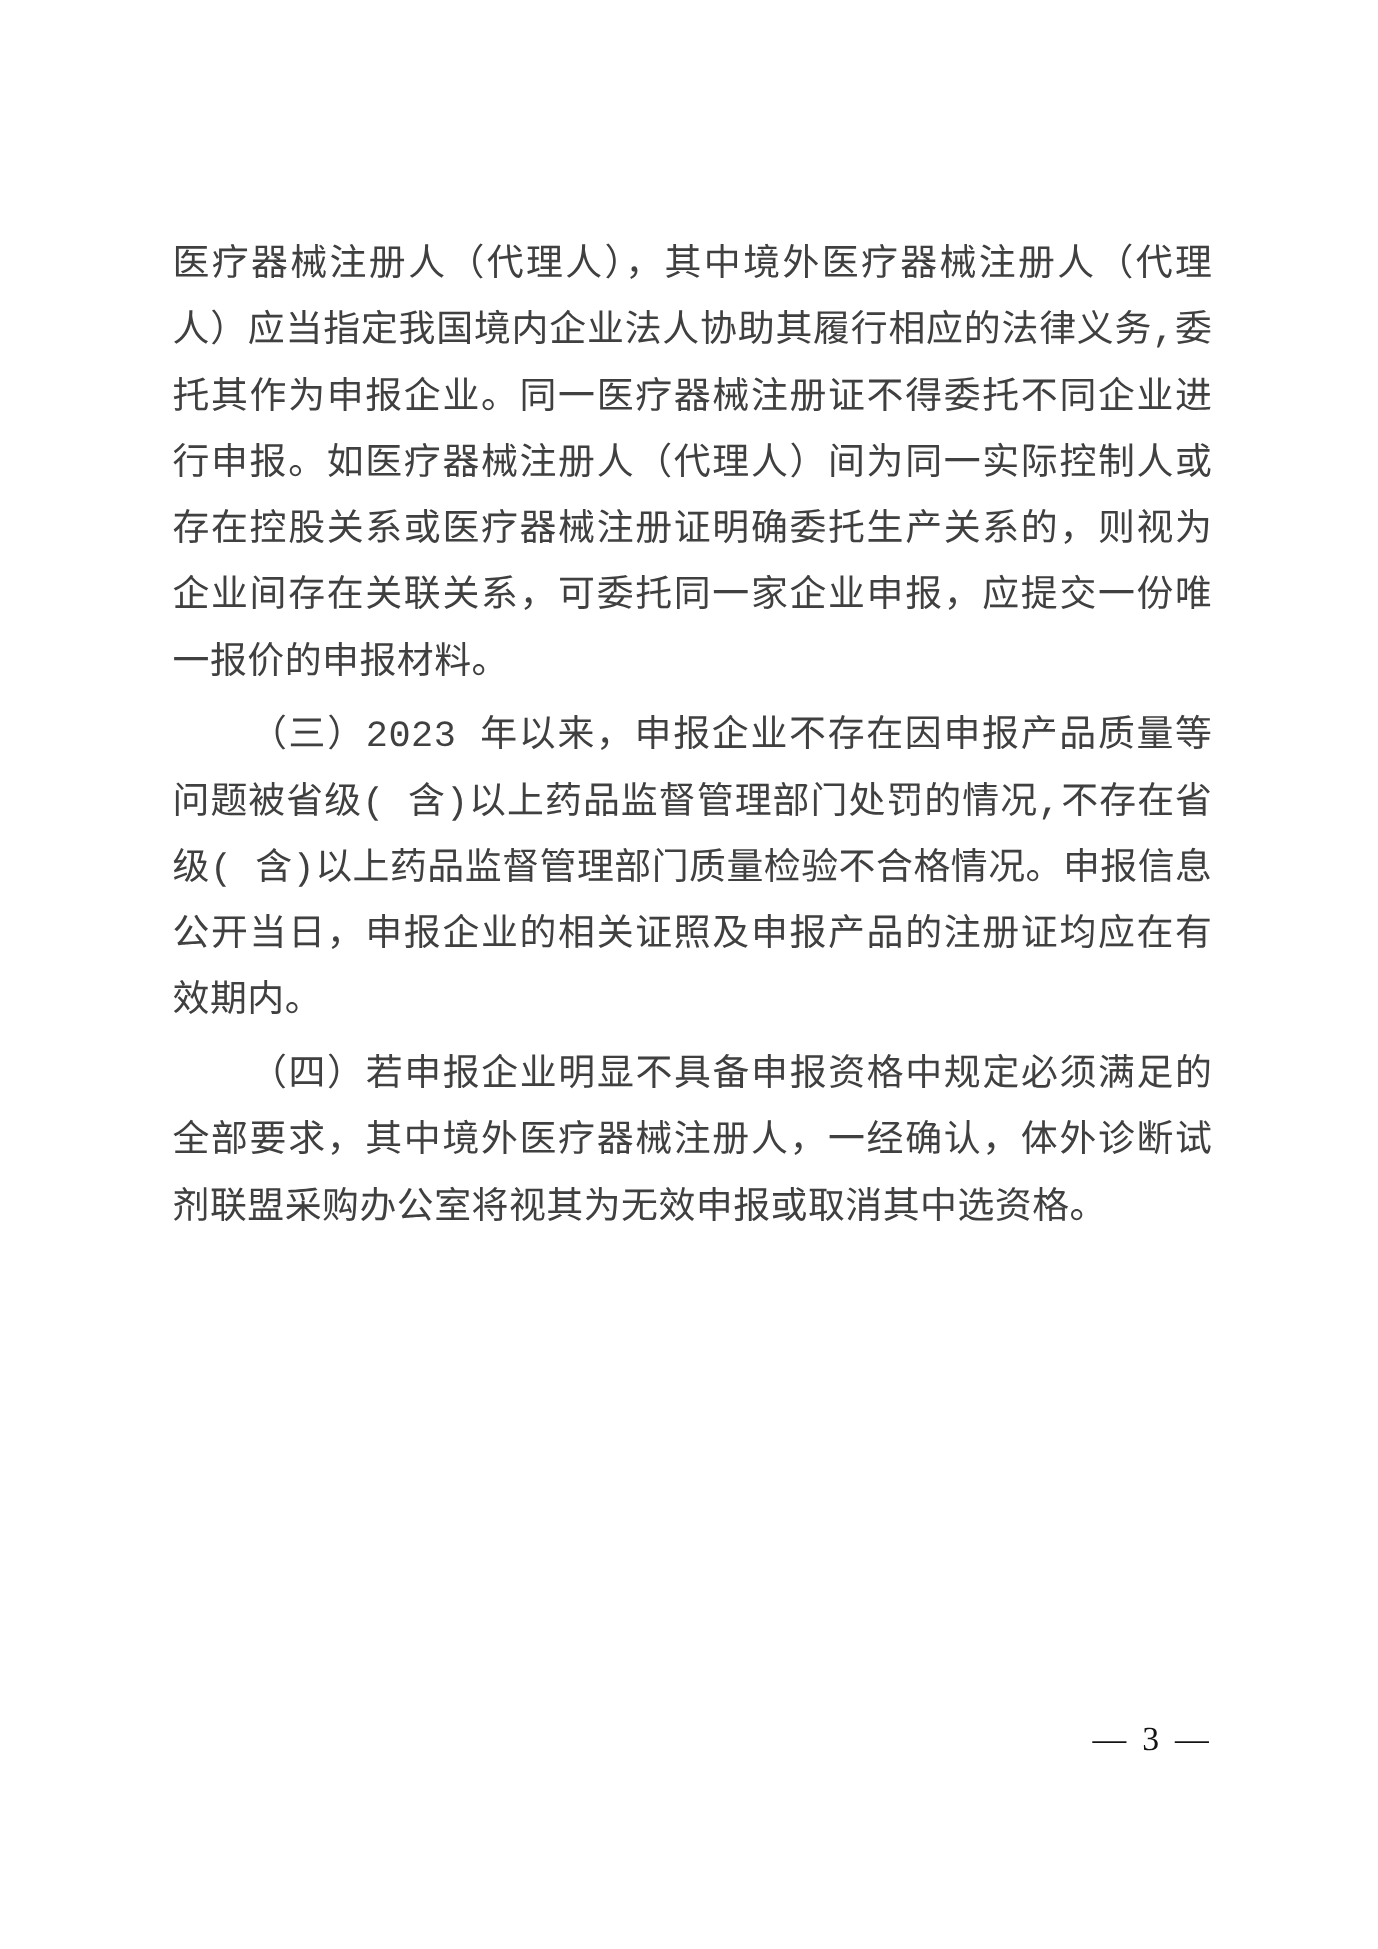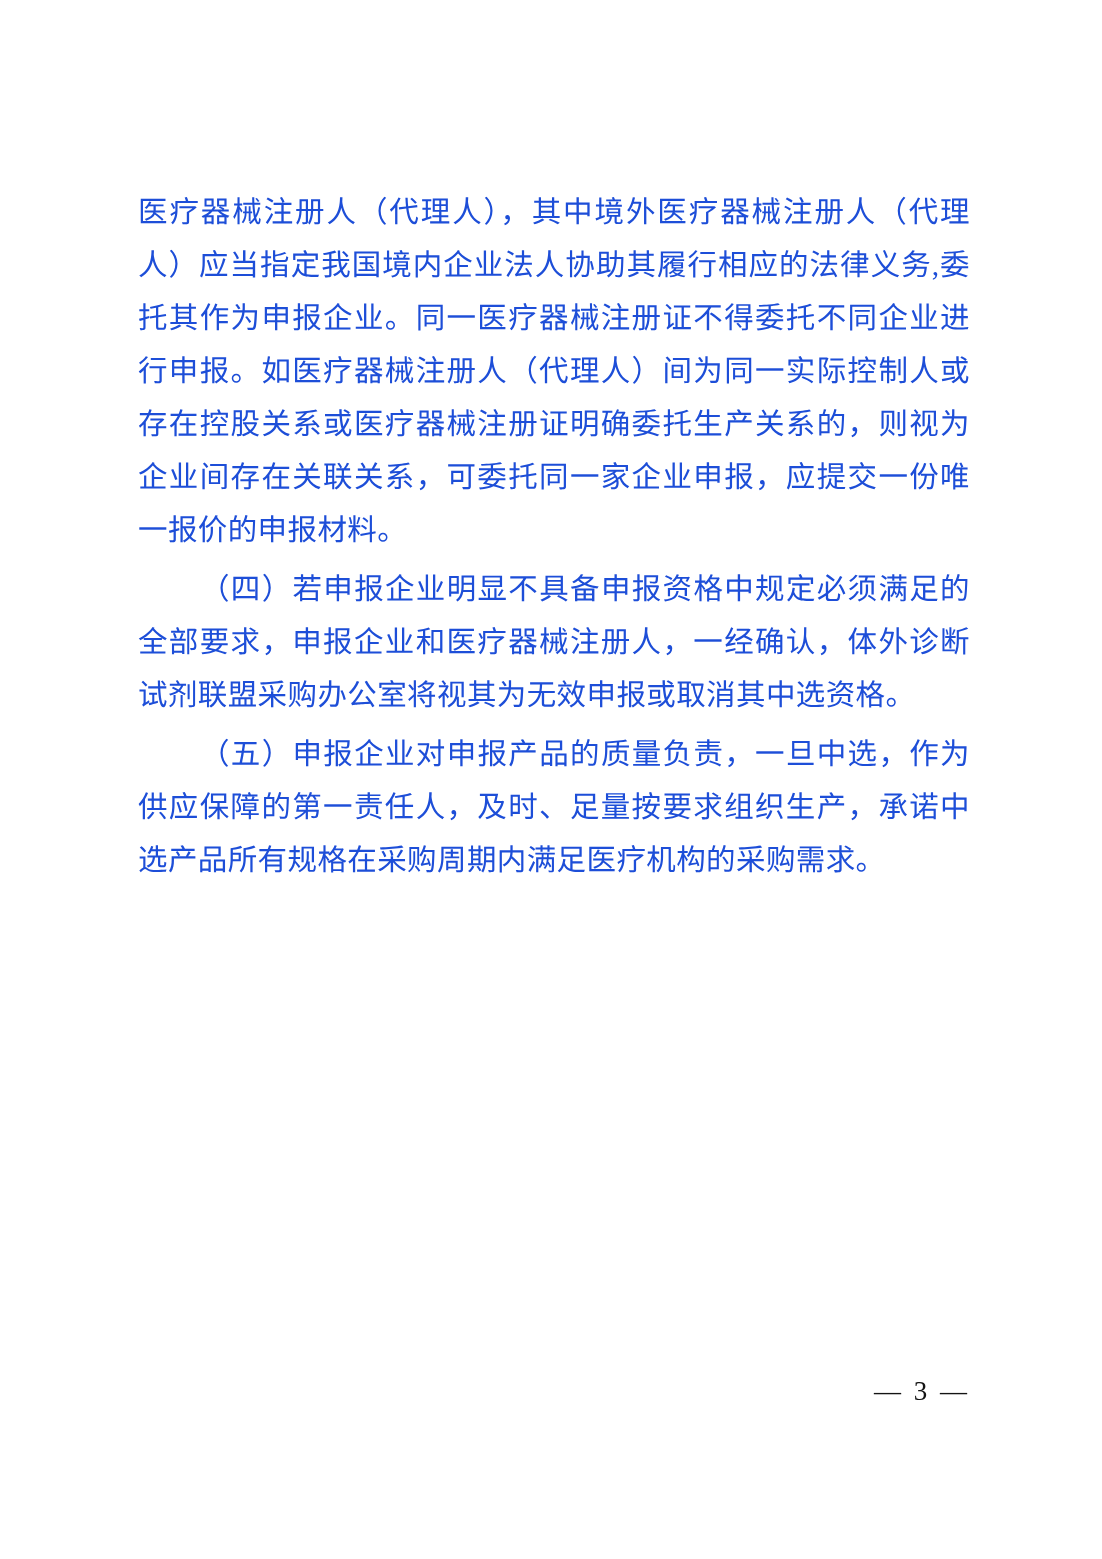--- a/index.html
+++ b/index.html
@@ -29,22 +29,22 @@
     top: 186px;
     width: 832px;
   }
   .para {
     font-size: 29.5px;
     line-height: 53px;
     letter-spacing: 0.4px;
     text-align: justify;
     text-justify: inter-ideograph;
     margin: 0 0 6px 0;
-    font-family: Liberation Serif, serif;
-    color: #1d4ed8;
+    font-family: Liberation Mono, monospace;
+    color: #404040;
     white-space: pre-wrap;
   }
   .para.indent {
     text-indent: 62px;
   }
   .para.first {
     text-indent: 0;
   }
   .footer {
     position: absolute;
@@ -59,17 +59,17 @@
     color: #141414;
     font-family: "Liberation Serif", "DejaVu Serif", serif;
   }
 </style>
 </head>
 <body>
 
 <div class="page">
   <div class="content">
     <p class="para first">医疗器械注册人（代理人），其中境外医疗器械注册人（代理人）应当指定我国境内企业法人协助其履行相应的法律义务,委托其作为申报企业。同一医疗器械注册证不得委托不同企业进行申报。如医疗器械注册人（代理人）间为同一实际控制人或存在控股关系或医疗器械注册证明确委托生产关系的，则视为企业间存在关联关系，可委托同一家企业申报，应提交一份唯一报价的申报材料。</p>
-    <p class="para indent">（四）若申报企业明显不具备申报资格中规定必须满足的全部要求，申报企业和医疗器械注册人，一经确认，体外诊断试剂联盟采购办公室将视其为无效申报或取消其中选资格。</p>
-    <p class="para indent">（五）申报企业对申报产品的质量负责，一旦中选，作为供应保障的第一责任人，及时、足量按要求组织生产，承诺中选产品所有规格在采购周期内满足医疗机构的采购需求。</p>
+    <p class="para indent">（三）2023 年以来，申报企业不存在因申报产品质量等问题被省级( 含)以上药品监督管理部门处罚的情况,不存在省级( 含)以上药品监督管理部门质量检验不合格情况。申报信息公开当日，申报企业的相关证照及申报产品的注册证均应在有效期内。</p>
+    <p class="para indent">（四）若申报企业明显不具备申报资格中规定必须满足的全部要求，其中境外医疗器械注册人，一经确认，体外诊断试剂联盟采购办公室将视其为无效申报或取消其中选资格。</p>
   </div>
   <div class="footer">— 3 —</div>
 </div>
 
 </body></html>

